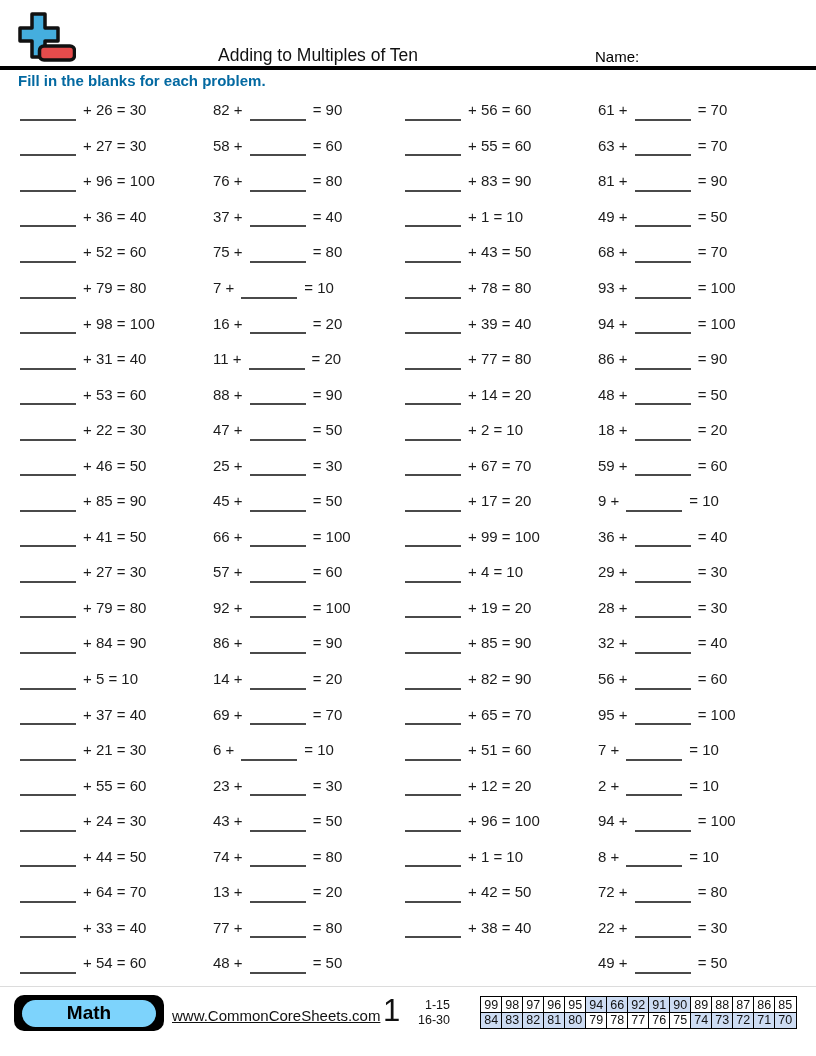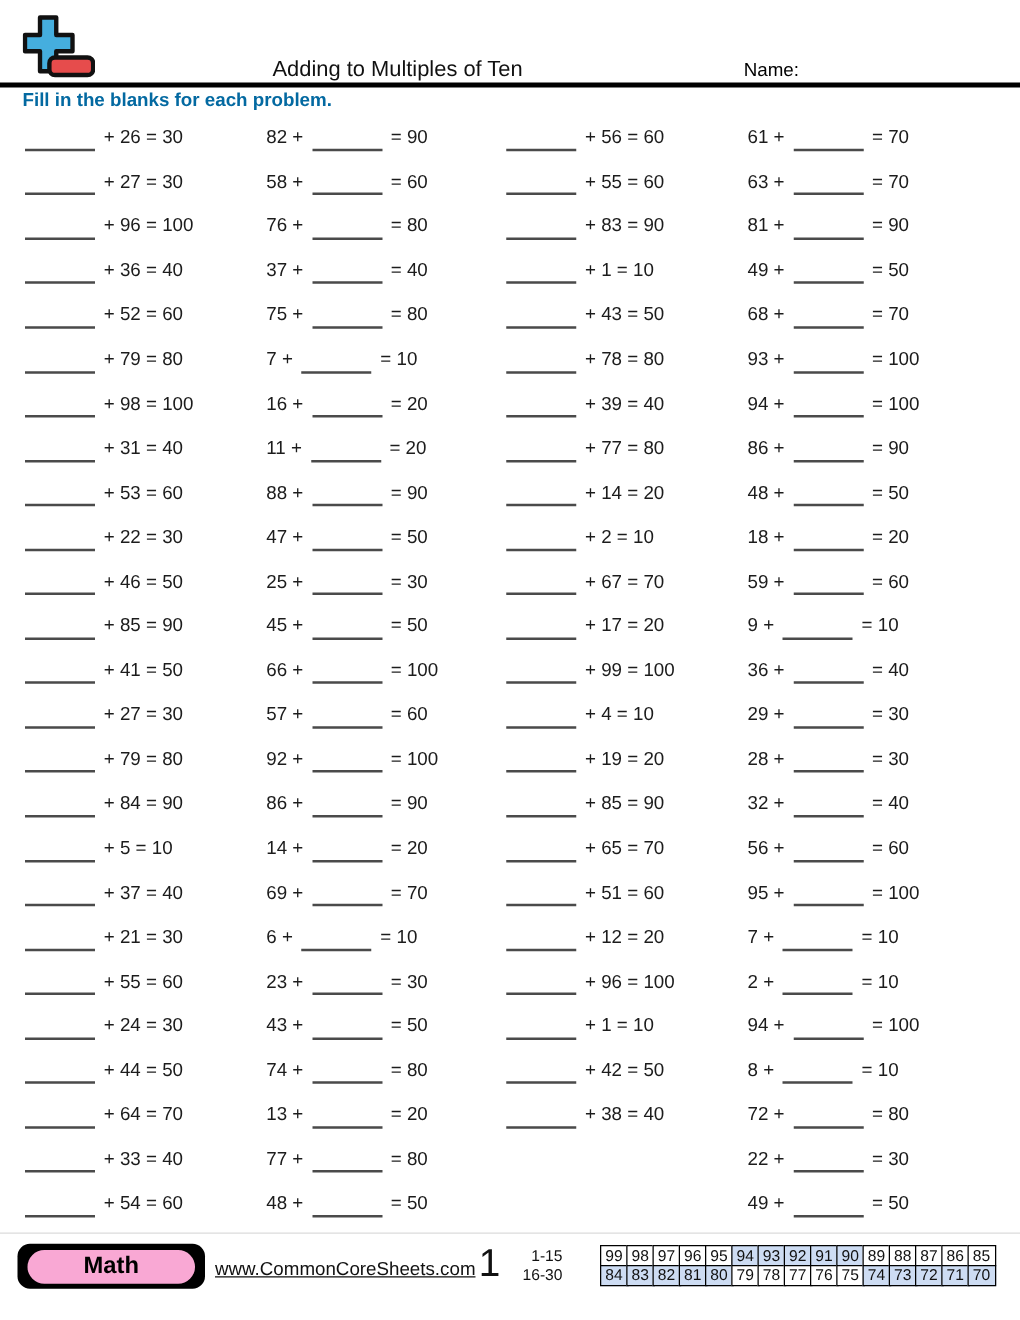--- a/index.html
+++ b/index.html
@@ -15,21 +15,21 @@
   .instruction { position:absolute; left:18px; top:72px; font-size:15px; font-weight:bold; color:#0369a1; }
   
   .prob-col { position:absolute; top:92px; width:192px; display:flex; flex-direction:column;text-align:center; }
   .prob-row { height:35.56px; display:flex; align-items:center; column-gap:7px; font-size:15px; }
   .blank { width:56px; height:20px; border-bottom:2px solid #4a4a4a; flex:0 0 auto; }
   .ptext { white-space:nowrap; }
   
   .footer-sep { position:absolute; left:0; top:986px; width:816px; border-top:1px solid #dcdcdc; }
   .math-badge { position:absolute; left:14px; top:995px; width:150px; height:36px; background:#000;
     border-radius:10px; display:flex; align-items:center; justify-content:center; }
-  .math-pill { background:#f9a8d4; border-radius:14px; width:134px; height:27px; display:flex;
+  .math-pill { background:#7dd3fc; border-radius:14px; width:134px; height:27px; display:flex;
     align-items:center; justify-content:center; font-weight:bold; font-size:19px; color:#000; }
   .website { position:absolute; left:172px; top:1007px; font-size:15px; color:#111;text-decoration:underline; }
   .page-num { position:absolute; left:383px; top:993px; font-size:31px; color:#111; }
   .score-table { position:absolute; left:398px; top:996px; display:flex; flex-direction:column; }
   .score-row { display:flex; align-items:stretch; }
   .score-row:nth-child(2) { margin-top:-1.5px; }
   .score-label { width:52px; text-align:right; padding-right:6px; font-size:12.5px;
     display:flex; align-items:center; justify-content:flex-end; color:#111; }
   .score-cells { display:flex;padding-left:24px; }
   .score-cell { width:20.5px; height:15px; border:1.5px solid #000; margin-left:-1.5px;
@@ -343,20 +343,24 @@
         <div class="prob-row">
           <span class="blank"></span>
           <span class="ptext">+ 19 = 20</span>
         </div>
         <div class="prob-row">
           <span class="blank"></span>
           <span class="ptext">+ 85 = 90</span>
         </div>
         <div class="prob-row">
           <span class="blank"></span>
+          <span class="ptext">+ 82 = 90</span>
+        </div>
+        <div class="prob-row">
+          <span class="blank"></span>
           <span class="ptext">+ 65 = 70</span>
         </div>
         <div class="prob-row">
           <span class="blank"></span>
           <span class="ptext">+ 51 = 60</span>
         </div>
         <div class="prob-row">
           <span class="blank"></span>
           <span class="ptext">+ 12 = 20</span>
         </div>
@@ -516,21 +520,21 @@
   <div class="score-table">
     <div class="score-row">
       <div class="score-label">1-15</div>
       <div class="score-cells">
           <div class="score-cell">99</div>
           <div class="score-cell">98</div>
           <div class="score-cell">97</div>
           <div class="score-cell">96</div>
           <div class="score-cell">95</div>
           <div class="score-cell hl">94</div>
-          <div class="score-cell hl">93</div>
+          <div class="score-cell hl">66</div>
           <div class="score-cell hl">92</div>
           <div class="score-cell hl">91</div>
           <div class="score-cell hl">90</div>
           <div class="score-cell">89</div>
           <div class="score-cell">88</div>
           <div class="score-cell">87</div>
           <div class="score-cell">86</div>
           <div class="score-cell">85</div>
         </div>
     </div>

